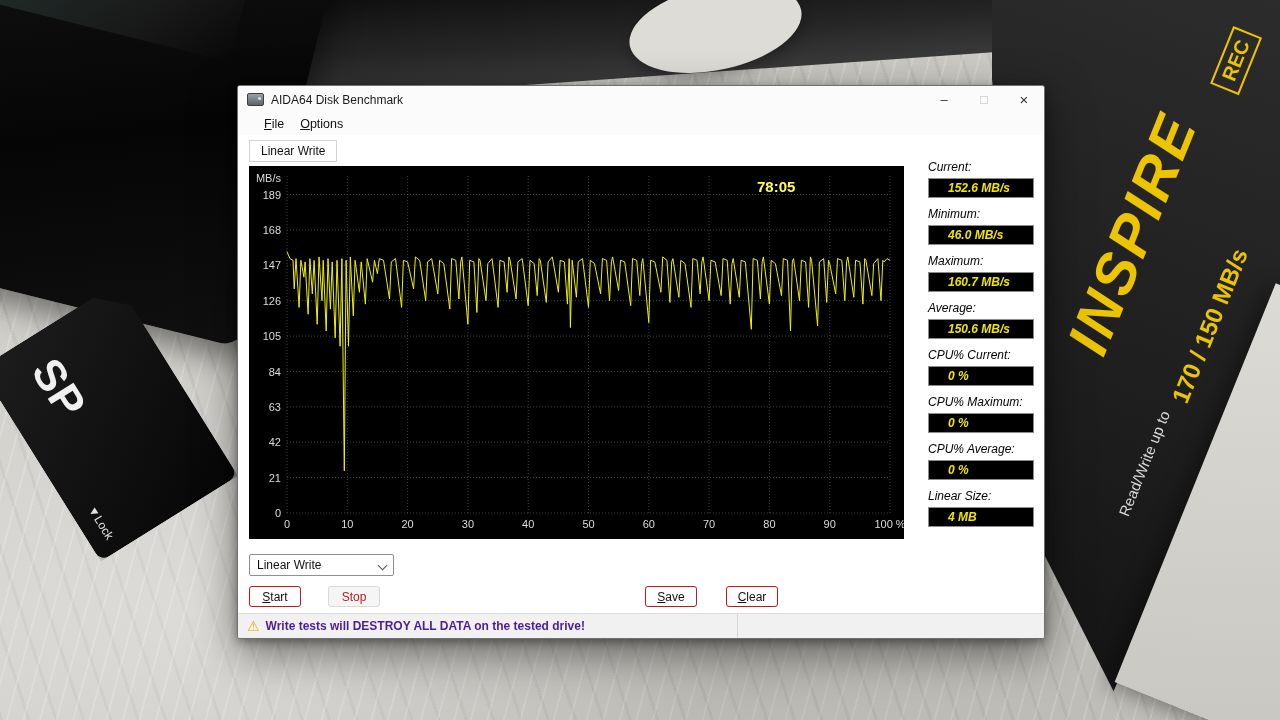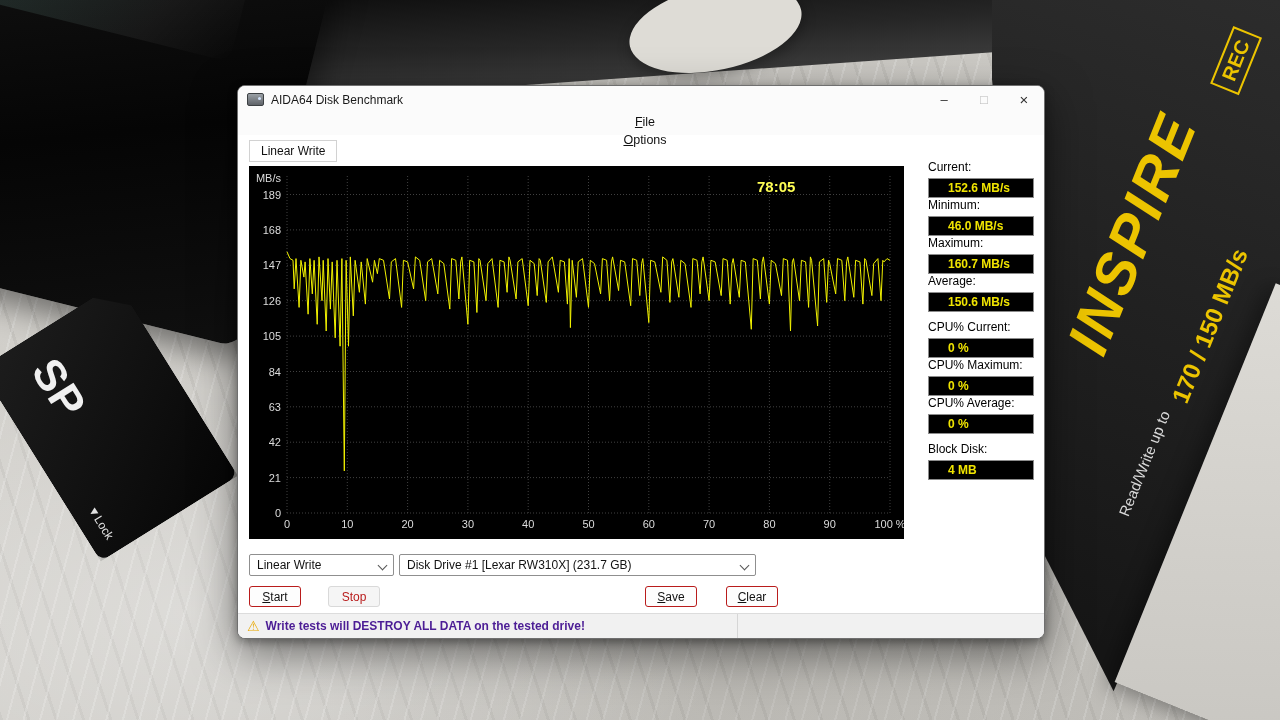--- a/index.html
+++ b/index.html
@@ -35,47 +35,47 @@
   .pkg-speed{left:1128px;top:312px;transform:rotate(-68deg);color:#ecc400;font-size:24px;font-weight:bold;}
   .sdcard{left:28px;top:308px;width:162px;height:228px;transform:rotate(-32deg);z-index:2;
           background:linear-gradient(145deg,#1d1d1d,#060606);border-radius:10px;
           clip-path:polygon(0 0,82% 0,100% 12%,100% 100%,0 100%);
           box-shadow:6px 10px 22px rgba(0,0,0,.45);}
   .sd-logo{position:absolute;left:26px;top:34px;transform:rotate(90deg);color:#f0f0f0;
           font-weight:bold;font-size:44px;letter-spacing:1px;}
   .sd-lock{position:absolute;left:2px;bottom:26px;transform:rotate(90deg);color:#e2e2e2;font-size:12px;}
   
   .window{position:absolute;left:237px;top:85px;width:806px;height:552px;z-index:10;
-          background:#fff;border:1px solid #6f6f6f;border-radius:8px;overflow:hidden;
+          background:#fff;border:1px solid #6f6f6f;border-radius:3px;overflow:hidden;
           box-shadow:0 14px 44px rgba(0,0,0,.5),0 3px 10px rgba(0,0,0,.35);}
   .titlebar{position:absolute;left:0;top:0;width:100%;height:27px;background:#fbfbfb;
           display:flex;align-items:center;}
   .app-icon{width:15px;height:11px;margin:0 7px 0 9px;background:linear-gradient(#9aa0a6,#5f6368);
           border:1px solid #3c4043;border-radius:2px;position:relative;}
   .app-icon::after{content:"";position:absolute;right:2px;top:3px;width:3px;height:3px;border-radius:50%;background:#d2e3fc;}
   .title-text{font-size:12px;color:#1a1a1a;}
   .caption-btns{margin-left:auto;display:flex;height:100%;}
   .cap{width:40px;height:100%;display:flex;align-items:center;justify-content:center;
           font-size:13px;color:#333;}
   .cap.max{color:#b9b9b9;}
   .cap.close{font-size:15px;}
   .menubar{position:absolute;left:0;top:27px;width:100%;height:22px;background:#fbfbfb;
-          display:flex;align-items:center;padding-left:8px;box-sizing:border-box;flex-direction:column;}
+          display:flex;align-items:center;padding-left:18px;box-sizing:border-box;}
   .menu-item{font-size:12.5px;color:#111;padding:2px 8px;}
   .tab{position:absolute;left:11px;top:54px;height:22px;padding:0 11px;background:#fff;
           border:1px solid #d2d2d2;font-size:12px;color:#111;display:flex;align-items:center;box-sizing:border-box;}
   .chart-wrap{position:absolute;left:11px;top:80px;width:655px;height:373px;background:#000;}
   .chart-wrap svg{display:block;width:655px;height:373px;}
   .grid{stroke:#404040;stroke-width:1;stroke-dasharray:1 2;}
   .tick{fill:#dcdcdc;font-size:11px;font-family:"Liberation Sans",sans-serif;}
   .elapsed{fill:#ffff54;font-size:15px;font-weight:bold;font-family:"Liberation Sans",sans-serif;}
   .trace{fill:none;stroke:#f2f200;stroke-width:1;stroke-linejoin:round;}
   
   .stats{position:absolute;left:690px;top:74px;width:106px;}
-  .stat{margin-bottom:0;}
+  .stat{margin-bottom:9px;font-style:italic;}
   .stat.gap{margin-top:8px;}
   .stat-label{font-size:12px;color:#000;line-height:15px;margin-bottom:3px;}
   .stat-value{background:#000;color:#f0e400;font-weight:bold;font-size:12px;
           border:1px solid #8c8c8c;padding:2px 19px;height:14px;line-height:14px;}
   
   .combo{position:absolute;top:468px;height:22px;background:#fff;border:1px solid #8f8f8f;
           border-radius:2px;box-sizing:border-box;display:flex;align-items:center;
           font-size:12px;color:#111;padding:0 20px 0 7px;}
   .combo .chev{position:absolute;right:7px;top:7px;width:6px;height:6px;
           border-right:1.5px solid #555;border-bottom:1.5px solid #555;transform:rotate(45deg);}
@@ -213,31 +213,27 @@
         </div>
         <div class="stat">
           <div class="stat-label">CPU% Maximum:</div>
           <div class="stat-value">0 %</div>
         </div>
         <div class="stat">
           <div class="stat-label">CPU% Average:</div>
           <div class="stat-value">0 %</div>
         </div>
         <div class="stat gap">
-          <div class="stat-label">Block Disk:</div>
+          <div class="stat-label">Linear Size:</div>
           <div class="stat-value">4 MB</div>
         </div>
       </div>
 
     <div class="combo combo1">
       <span>Linear Write</span>
-      <span class="chev"></span>
-    </div>
-    <div class="combo combo2">
-      <span>Disk Drive #1  [Lexar  RW310X]  (231.7 GB)</span>
       <span class="chev"></span>
     </div>
 
     <div class="btn btn-start">
         <span class="accel"><u>S</u>tart</span>
       </div>
     <div class="btn btn-stop disabled">
         <span>Stop</span>
       </div>
     <div class="btn btn-save">

